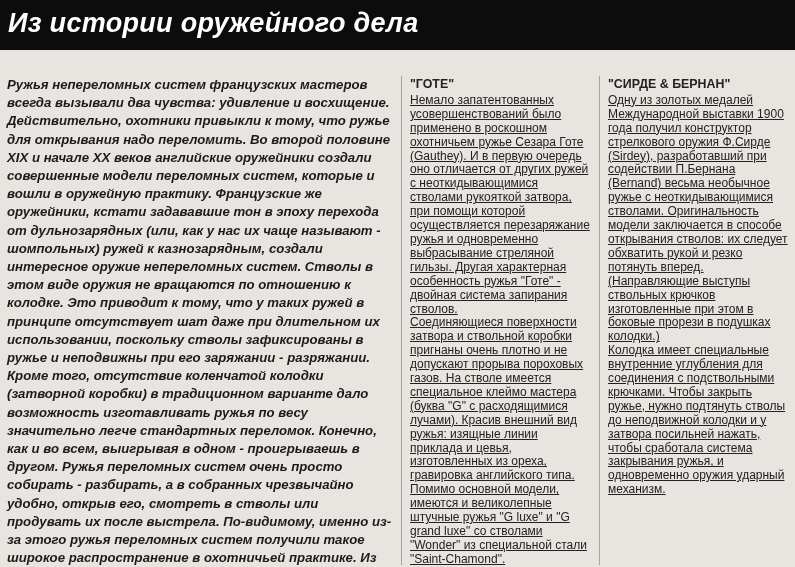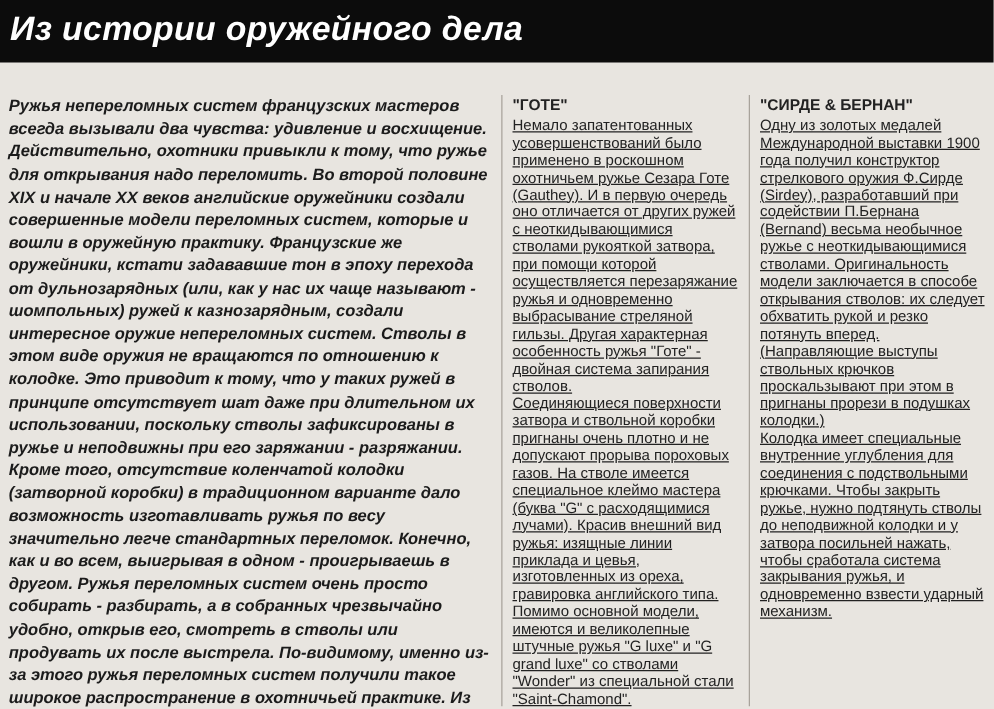--- a/index.html
+++ b/index.html
@@ -89,17 +89,17 @@
     <div class="section-title">"ГОТЕ"</div>
     <p>Немало запатентованных усовершенствований было применено в роскошном охотничьем ружье Сезара Готе (Gauthey). И в первую очередь оно отличается от других ружей с неоткидывающимися стволами рукояткой затвора, при помощи которой осуществляется перезаряжание ружья и одновременно выбрасывание стреляной гильзы. Другая характерная особенность ружья "Готе" - двойная система запирания стволов.</p>
     <p>Соединяющиеся поверхности затвора и ствольной коробки пригнаны очень плотно и не допускают прорыва пороховых газов. На стволе имеется специальное клеймо мастера (буква "G" с расходящимися лучами). Красив внешний вид ружья: изящные линии приклада и цевья, изготовленных из ореха, гравировка английского типа. Помимо основной модели, имеются и великолепные штучные ружья "G luxe" и "G grand luxe" со стволами "Wonder" из специальной стали "Saint-Chamond".</p>
   </div>
 
   <div class="vrule"></div>
 
   <div class="narrow-col">
     <div class="section-title">"СИРДЕ &amp; БЕРНАН"</div>
     <p>Одну из золотых медалей Международной выставки 1900 года получил конструктор стрелкового оружия Ф.Сирде (Sirdey), разработавший при содействии П.Бернана (Bernand) весьма необычное ружье с неоткидывающимися стволами. Оригинальность модели заключается в способе открывания стволов: их следует обхватить рукой и резко потянуть вперед.</p>
-    <p>(Направляющие выступы ствольных крючков проскальзывают при этом в пригнаны прорези в подушках колодки.)</p>
-    <p>Колодка имеет специальные внутренние углубления для соединения с подствольными крючками. Чтобы закрыть ружье, нужно подтянуть стволы до неподвижной колодки и у затвора посильней нажать, чтобы сработала система закрывания ружья, и одновременно взвести ударный механизм.</p>
+    <p>(Направляющие выступы ствольных крючков изготовленные при этом в боковые прорези в подушках колодки.)</p>
+    <p>Колодка имеет специальные внутренние углубления для соединения с подствольными крючками. Чтобы закрыть ружье, нужно подтянуть стволы до неподвижной колодки и у затвора посильней нажать, чтобы сработала система закрывания ружья, и одновременно оружия ударный механизм.</p>
   </div>
 
 </div>
 
 </body></html>

